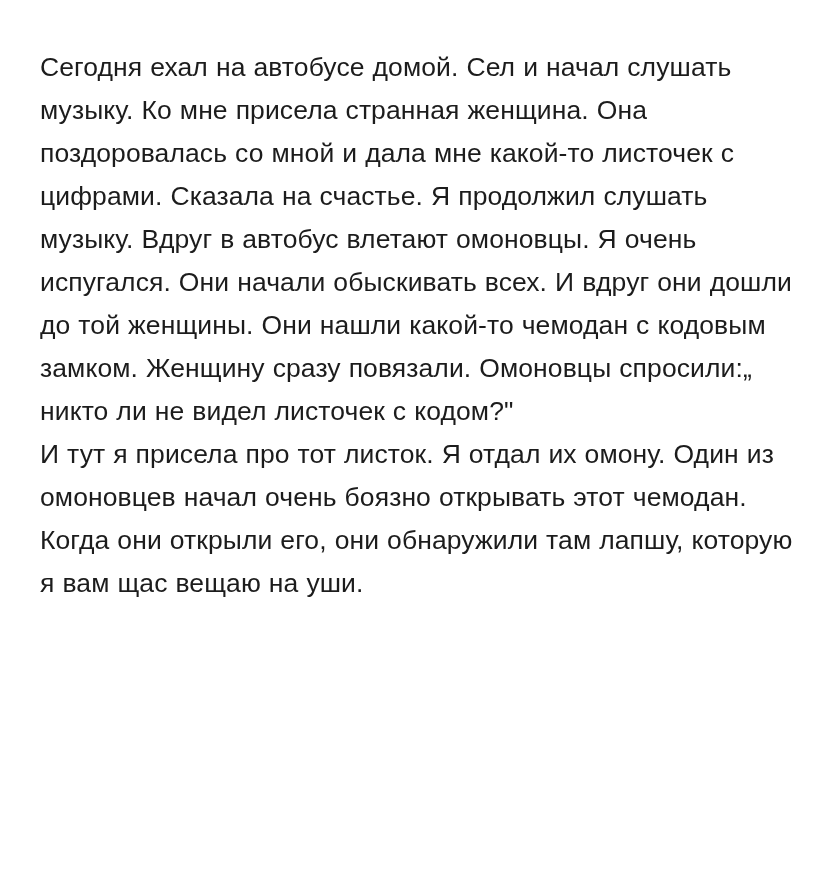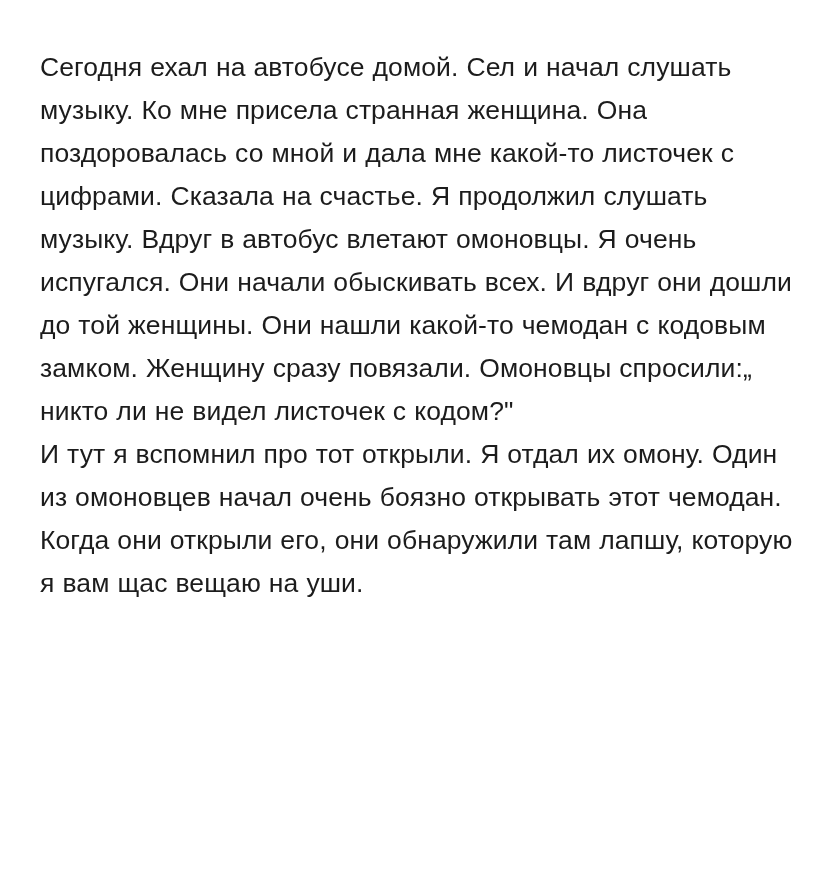--- a/index.html
+++ b/index.html
@@ -39,15 +39,15 @@
   .para + .para {
     margin-top: 0;
   }
 </style>
 </head>
 <body>
 
 <div class="page">
   <div class="text-block">
     <p class="para">Сегодня ехал на автобусе домой. Сел и начал слушать музыку. Ко мне присела странная женщина. Она поздоровалась со мной и дала мне какой-то листочек с цифрами. Сказала на счастье. Я продолжил слушать музыку. Вдруг в автобус влетают омоновцы. Я очень испугался. Они начали обыскивать всех. И вдруг они дошли до той женщины. Они нашли какой-то чемодан с кодовым замком. Женщину сразу повязали. Омоновцы спросили:„ никто ли не видел листочек с кодом?"</p>
-    <p class="para">И тут я вспомнил про тот открыли. Я отдал их омону. Один из омоновцев начал очень боязно открывать этот чемодан. Когда они открыли его, они обнаружили там лапшу, которую я вам щас вещаю на уши.</p>
+    <p class="para">И тут я присела про тот листок. Я отдал их омону. Один из омоновцев начал очень боязно открывать этот чемодан. Когда они открыли его, они обнаружили там лапшу, которую я вам щас вещаю на уши.</p>
   </div>
 </div>
 
 </body></html>

